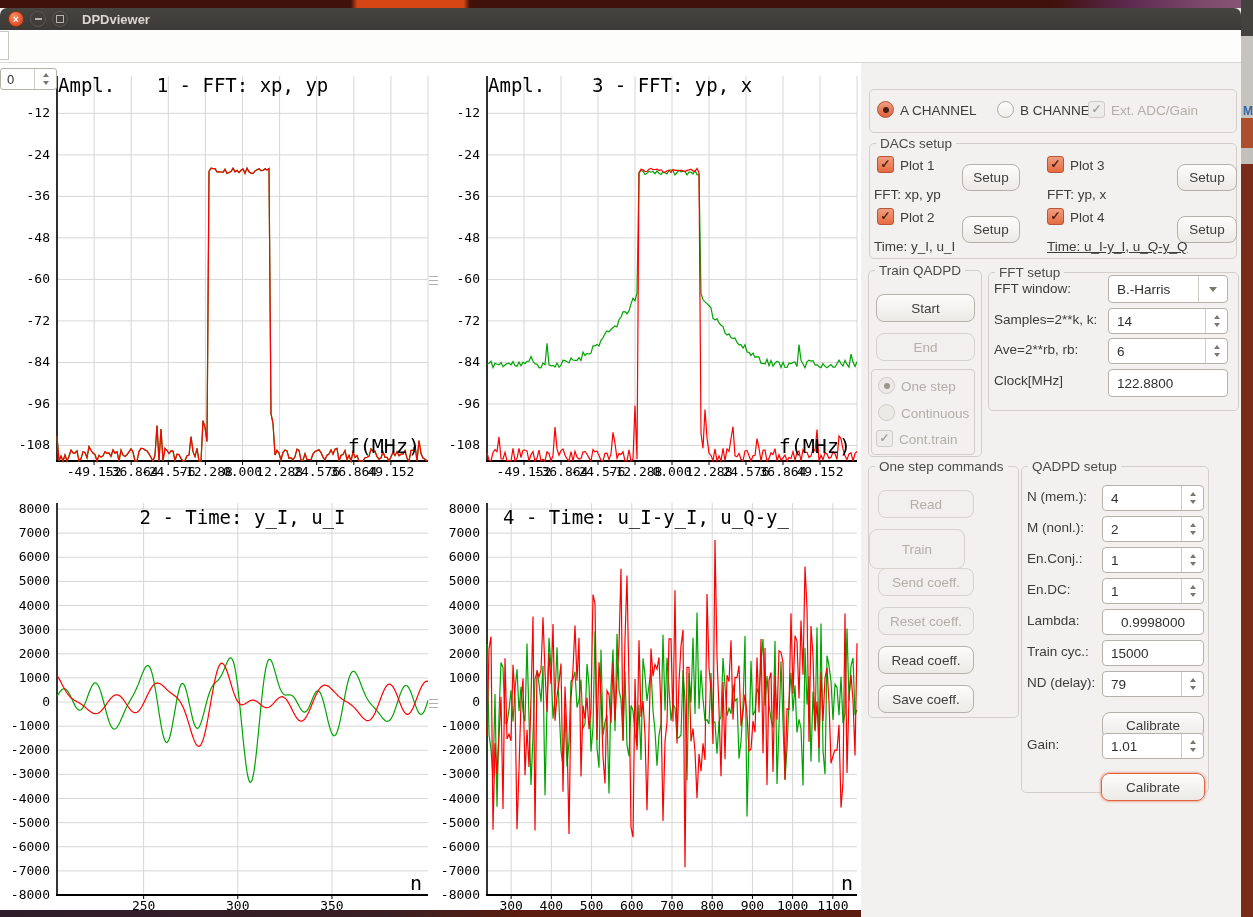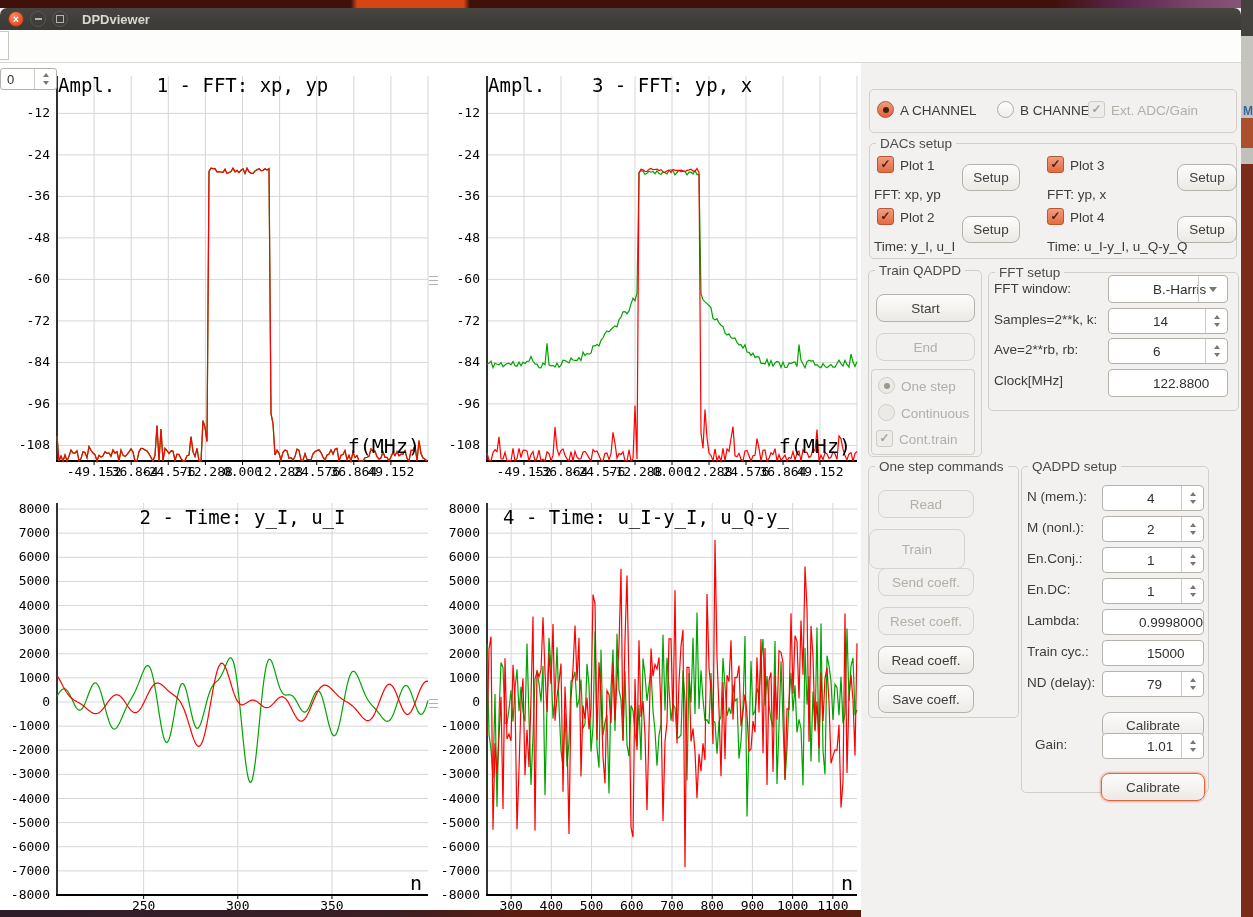--- a/index.html
+++ b/index.html
@@ -36,21 +36,21 @@
   
   .abs{position:absolute;box-sizing:border-box;}
   .lbl{position:absolute;font:13.5px "Liberation Sans",sans-serif;color:#3d3c3a;white-space:nowrap;}
   .lbl.dis{color:#b2afa9;}
   .btn{position:absolute;display:flex;align-items:center;justify-content:center;box-sizing:border-box;
        font:13.5px "Liberation Sans",sans-serif;color:#3e3d3b;
        background:linear-gradient(#fcfcfb,#eceae6);border:1px solid #b5b1ab;border-radius:8px;cursor:pointer;margin-top:10px;}
   .btn.dis{color:#b2afa9;background:#f2f0ee;border-color:#d6d3ce;cursor:default;}
   .btn.focus{border-color:#e0643d;box-shadow:0 0 2px 1px rgba(230,90,50,0.45);}
   .field{position:absolute;box-sizing:border-box;background:#ffffff;border:1px solid #b5b1ab;border-radius:4px;
-         font:13.5px "Liberation Sans",sans-serif;color:#2f2f2d;display:flex;align-items:center;padding-left:36px;}
+         font:13.5px "Liberation Sans",sans-serif;color:#2f2f2d;display:flex;align-items:center;}
   .field .val{padding-left:8px;}
   .field.ctr{justify-content:center;}
   .field.ctr .val{padding-left:0;}
   .sp{position:absolute;right:0;top:0;bottom:0;width:21px;border-left:1px solid #cfccc7;
       display:flex;flex-direction:column;align-items:center;justify-content:center;gap:4px;}
   .tri-up{width:0;height:0;border-left:3.5px solid transparent;border-right:3.5px solid transparent;border-bottom:4.5px solid #7a7771;}
   .tri-dn{width:0;height:0;border-left:3.5px solid transparent;border-right:3.5px solid transparent;border-top:4.5px solid #7a7771;}
   .combo-arrow{position:absolute;right:0;top:0;bottom:0;width:28px;border-left:1px solid #cfccc7;display:flex;align-items:center;justify-content:center;}
   .combo-arrow .tri-dn{border-left-width:4.5px;border-right-width:4.5px;border-top-width:5.5px;}
   fieldset.grp{position:absolute;box-sizing:border-box;border:1px solid #d2cfca;border-radius:5px;margin:0;padding:0;}
@@ -361,21 +361,21 @@
         <button class="btn" style="left:316px;top:91px;width:60px;height:27px;">Setup</button>
         <span class="lbl" style="left:13px;top:124px;">FFT: xp, yp</span>
         <span class="lbl" style="left:186px;top:124px;">FFT: yp, x</span>
         <span class="cb" style="left:16px;top:145px;"></span>
         <span class="lbl" style="left:39px;top:147px;">Plot 2</span>
         <button class="btn" style="left:101px;top:143px;width:58px;height:27px;">Setup</button>
         <span class="cb" style="left:186px;top:145px;"></span>
         <span class="lbl" style="left:209px;top:147px;">Plot 4</span>
         <button class="btn" style="left:316px;top:143px;width:60px;height:27px;">Setup</button>
         <span class="lbl" style="left:13px;top:176px;">Time: y_I, u_I</span>
-        <span class="lbl" style="left:186px;top:176px;">Time: u_I-y_I, u_Q-y_Q</span>
+        <span class="lbl" style="left:186px;top:176px;text-decoration:underline;">Time: u_I-y_I, u_Q-y_Q</span>
 
         <fieldset class="grp" style="left:7px;top:200px;width:114px;height:194px;">
           <legend>Train QADPD</legend>
         </fieldset>
         <button class="btn" style="left:15px;top:221px;width:99px;height:28px;">Start</button>
         <button class="btn dis" style="left:15px;top:260px;width:99px;height:28px;">End</button>
         <div class="frame" style="left:10px;top:306px;width:104px;height:86px;"></div>
         <span class="rb dis on" style="left:17px;top:314px;"></span>
         <span class="lbl dis" style="left:40px;top:316px;">One step</span>
         <span class="rb dis" style="left:17px;top:341px;"></span>
@@ -469,21 +469,21 @@
         </div>
         <span class="lbl" style="left:166px;top:612px;">ND (delay):</span>
         <div class="field" style="left:241px;top:608px;width:102px;height:26px;">
           <span class="val">79</span>
           <span class="sp">
               <i class="tri-up"></i>
               <i class="tri-dn"></i>
             </span>
         </div>
         <button class="btn" style="left:241px;top:639px;width:102px;height:27px;">Calibrate</button>
-        <span class="lbl" style="left:166px;top:674px;margin-left:8px;">Gain:</span>
+        <span class="lbl" style="left:166px;top:674px;">Gain:</span>
         <div class="field" style="left:241px;top:670px;width:102px;height:26px;">
           <span class="val">1.01</span>
           <span class="sp">
               <i class="tri-up"></i>
               <i class="tri-dn"></i>
             </span>
         </div>
         <button class="btn focus" style="left:240px;top:700px;width:104px;height:28px;">Calibrate</button>
       </div>
     </div>

